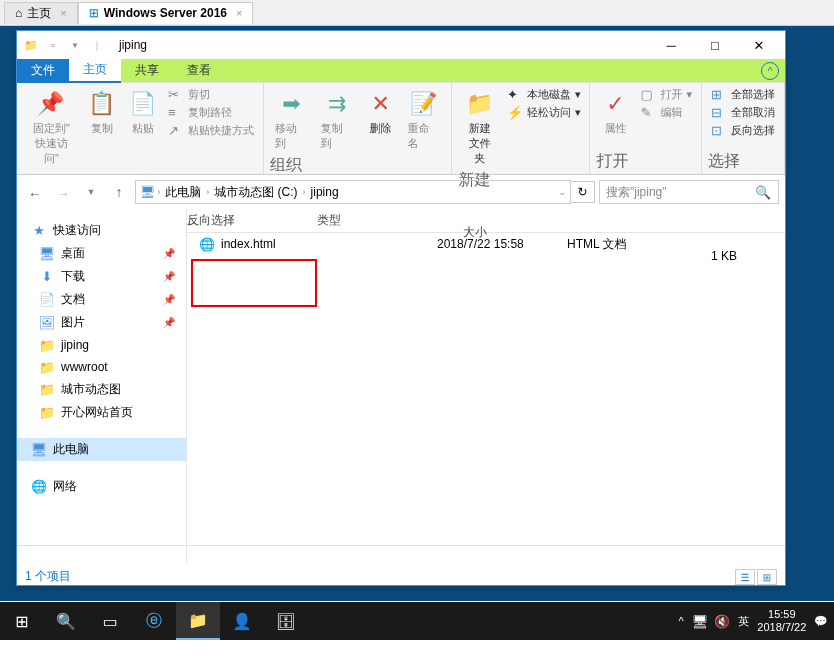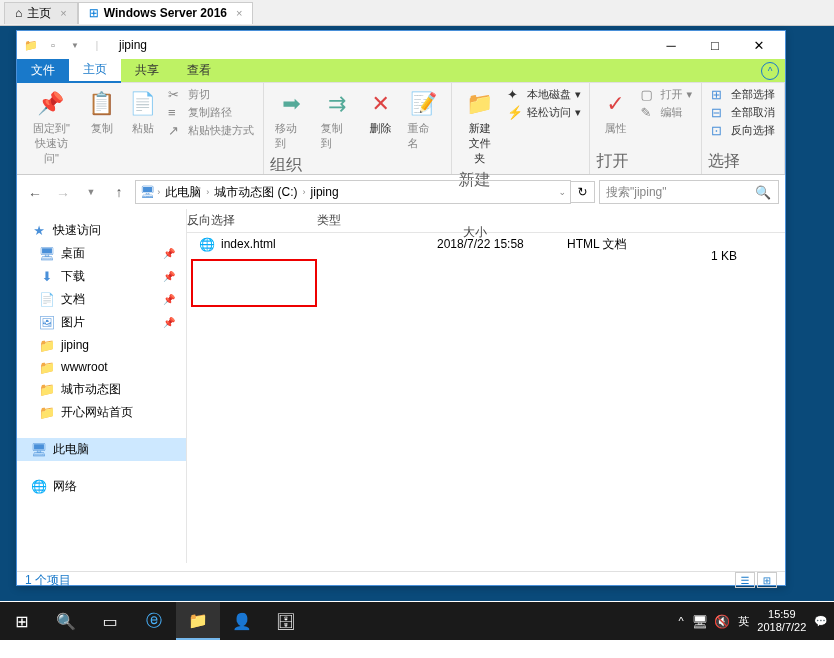--- a/index.html
+++ b/index.html
@@ -73,21 +73,21 @@
     .fl-col-size { width: 70px; text-align: right; padding-right: 10px; margin-top: 24px; }
     .fl-row { display: flex; height: 22px; align-items: center; font-size: 12px; }
     .fl-row .fl-col-name { display: flex; align-items: center; gap: 6px; }
     .file-icon { width: 16px; height: 16px; display: flex; align-items: center; justify-content: center; color: #3b87d4; font-size: 13px; }
     
     .red-box { position: absolute; border: 2px solid #e00; pointer-events: none; }
     .red-box1 { top: 228px; left: 174px; width: 126px; height: 48px; }
     .annotation { position: absolute; color: #e00; font-size: 15px; font-family: monospace; top: 310px; left: 200px; }
     
     
-    .statusbar { position: absolute; bottom: 0; left: 0; right: 0; height: 14px; border-top: 1px solid #e0e0e0; display: flex; align-items: flex-start; padding: 0 8px; font-size: 12px; color: #1979ca; }
+    .statusbar { position: absolute; bottom: 0; left: 0; right: 0; height: 40px; border-top: 1px solid #e0e0e0; display: flex; align-items: flex-end; padding: 0 8px; font-size: 12px; color: #1979ca; }
     .statusbar .view-icons { margin-left: auto; display: flex; gap: 2px; }
     .view-icon { width: 20px; height: 16px; border: 1px solid #ccc; display: flex; align-items: center; justify-content: center; font-size: 10px; }
     
     
     .taskbar { position: absolute; bottom: 18px; left: 0; width: 834px; height: 38px; background: #1a1a1a; display: flex; align-items: center; }
     .taskbar-left { display: flex; align-items: center; height: 100%; }
     .tb-item { width: 44px; height: 38px; display: flex; align-items: center; justify-content: center; color: #fff; font-size: 16px; }
     .tb-item.active { background: #333; border-bottom: 2px solid #76b9ed; }
     .taskbar-right { margin-left: auto; display: flex; align-items: center; color: #fff; font-size: 11px; padding-right: 6px; gap: 8px; }
     .tray-icons { display: flex; gap: 6px; font-size: 13px; }

